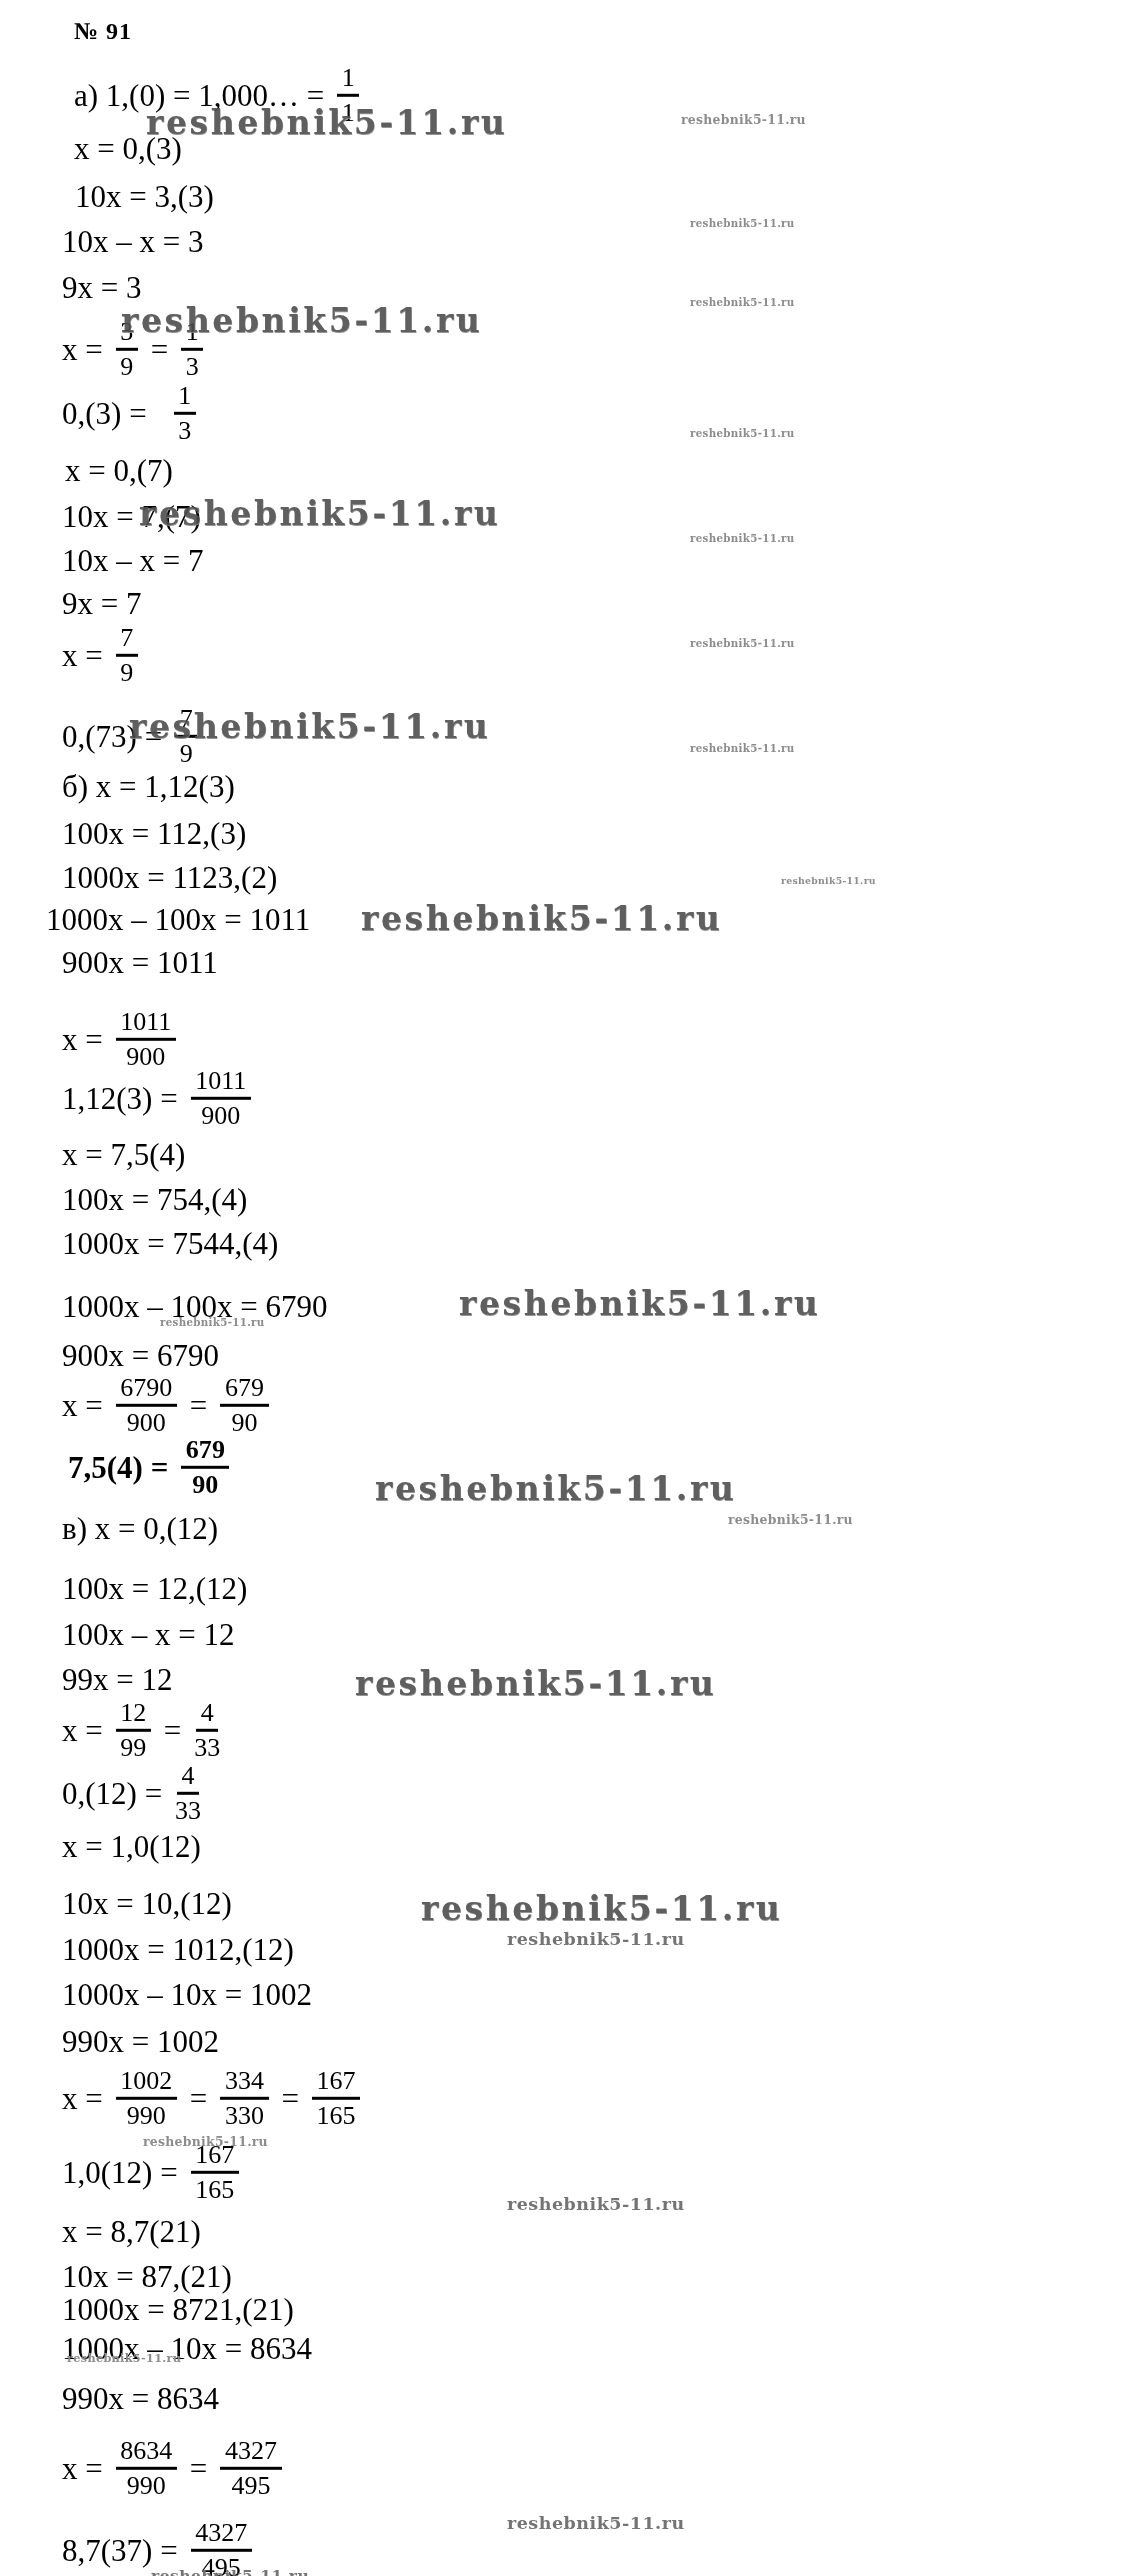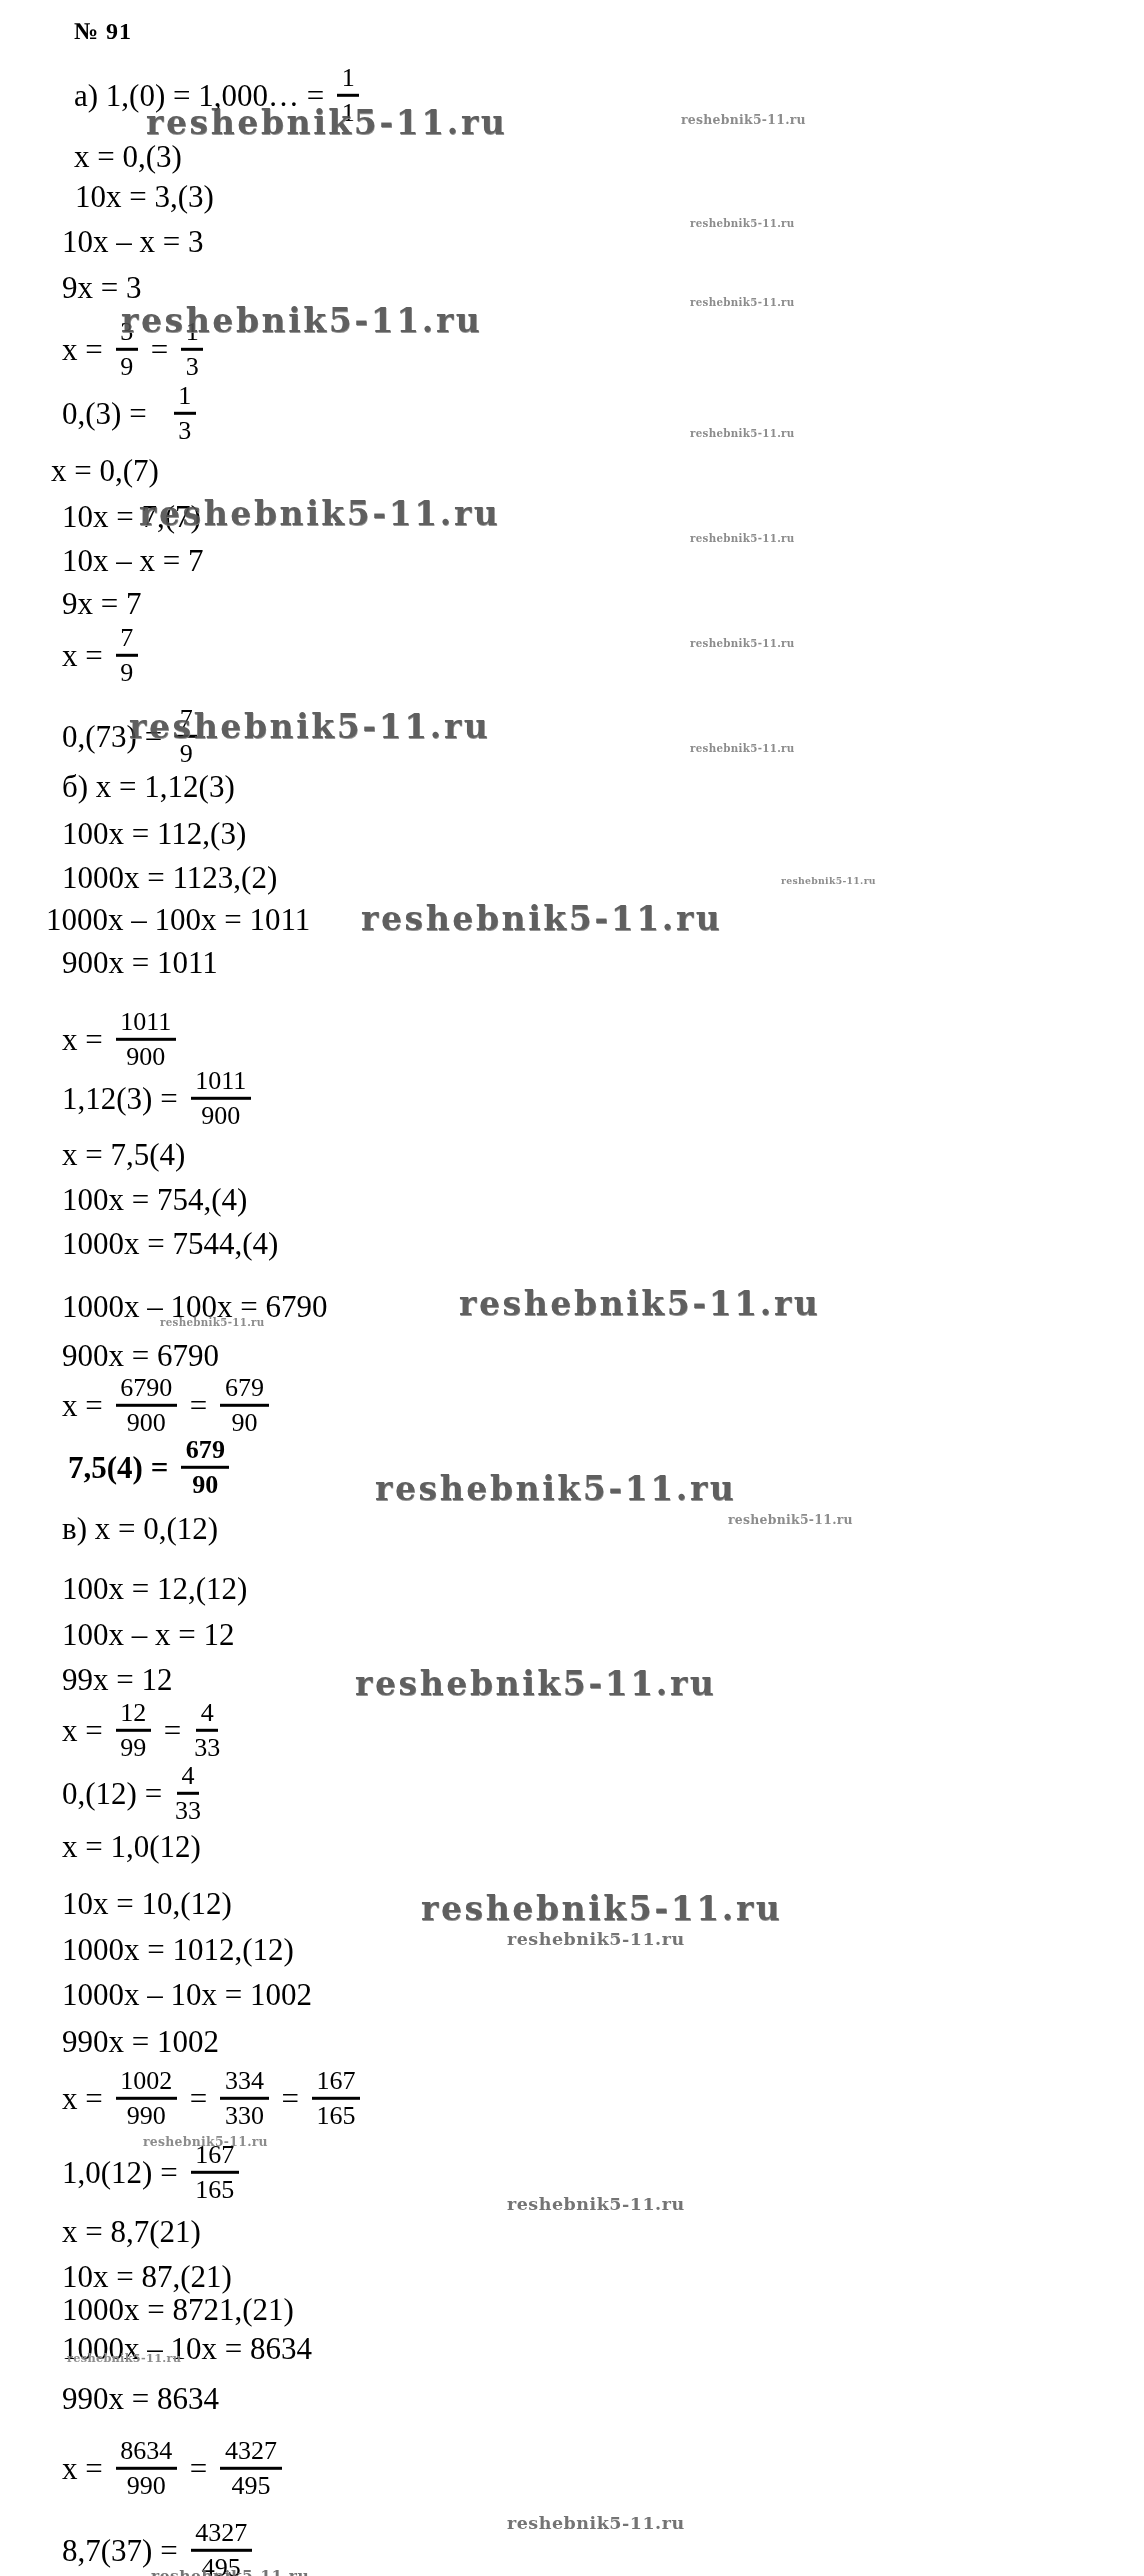--- a/index.html
+++ b/index.html
@@ -28,27 +28,27 @@
     text-shadow:0.5px 0.5px 0 #8a8a8a;}
   .wm-med{color:#6d6d6d;letter-spacing:0.5px;opacity:.95;}
   .wm-small{color:#8c8c8c;letter-spacing:0.3px;}
 </style>
 </head>
 <body>
 
 <main>
     <div class="line head" style="left: 74px; top: 31px; font-size: 24px;"><span class="t">№ 91</span></div>
     <div class="line" style="left: 74px; top: 95px;"><span class="t">а) 1,(0) = 1,000… = </span><span class="frac"><span class="num">1</span><span class="den">1</span></span></div>
-    <div class="line" style="left: 74px; top: 156px;"><span class="t">х = 0,(3)</span></div>
+    <div class="line" style="left: 74px; top: 148px;"><span class="t">х = 0,(3)</span></div>
     <div class="line" style="left: 75px; top: 196px;"><span class="t">10х = 3,(3)</span></div>
     <div class="line" style="left: 62px; top: 241px; align-items: flex-end;"><span class="t">10х – х = 3</span></div>
     <div class="line" style="left: 62px; top: 287px;"><span class="t">9х = 3</span></div>
     <div class="line" style="left: 62px; top: 349px;"><span class="t">х = </span><span class="frac"><span class="num">3</span><span class="den">9</span></span><span class="t"> = </span><span class="frac"><span class="num">1</span><span class="den">3</span></span></div>
     <div class="line" style="left: 62px; top: 413px; gap: 14px;"><span class="t">0,(3) = </span><span class="frac"><span class="num">1</span><span class="den">3</span></span></div>
-    <div class="line" style="left: 51px; top: 470px;"><span class="t">х = 0,(7)</span></div>
+    <div class="line" style="left: 65px; top: 470px;"><span class="t">х = 0,(7)</span></div>
     <div class="line" style="left: 62px; top: 516px;"><span class="t">10х = 7,(7)</span></div>
     <div class="line" style="left: 62px; top: 560px;"><span class="t">10х – х = 7</span></div>
     <div class="line" style="left: 62px; top: 603px;"><span class="t">9х = 7</span></div>
     <div class="line" style="left: 62px; top: 655px;"><span class="t">х = </span><span class="frac"><span class="num">7</span><span class="den">9</span></span></div>
     <div class="line" style="left: 62px; top: 736px;"><span class="t">0,(73) = </span><span class="frac"><span class="num">7</span><span class="den">9</span></span></div>
     <div class="line" style="left: 62px; top: 786px;"><span class="t">б) х = 1,12(3)</span></div>
     <div class="line" style="left: 62px; top: 833px;"><span class="t">100х = 112,(3)</span></div>
     <div class="line" style="left: 62px; top: 877px;"><span class="t">1000х = 1123,(2)</span></div>
     <div class="line" style="left: 46px; top: 919px;"><span class="t">1000х – 100х = 1011</span></div>
     <div class="line" style="left: 62px; top: 962px;"><span class="t">900х = 1011</span></div>

